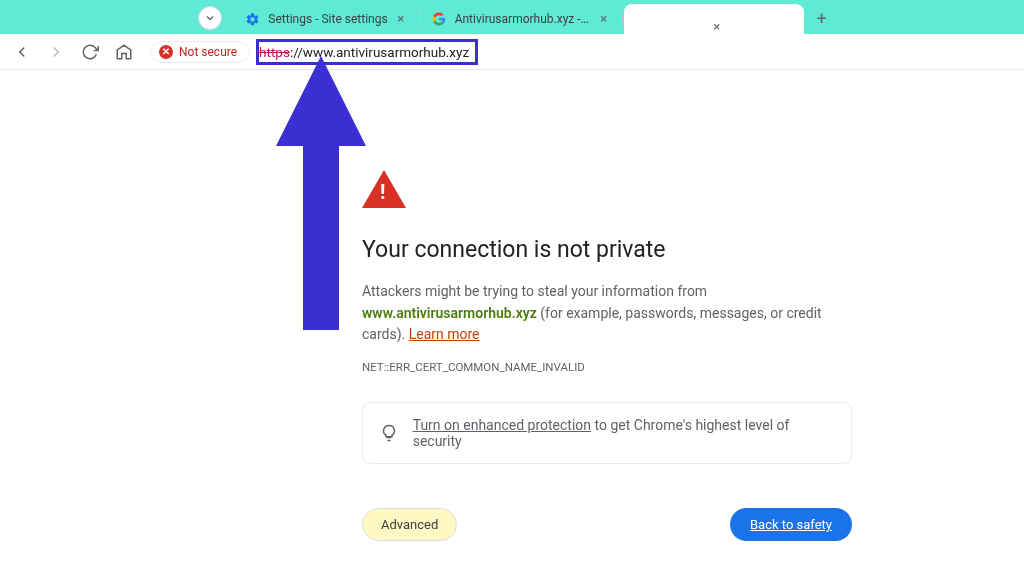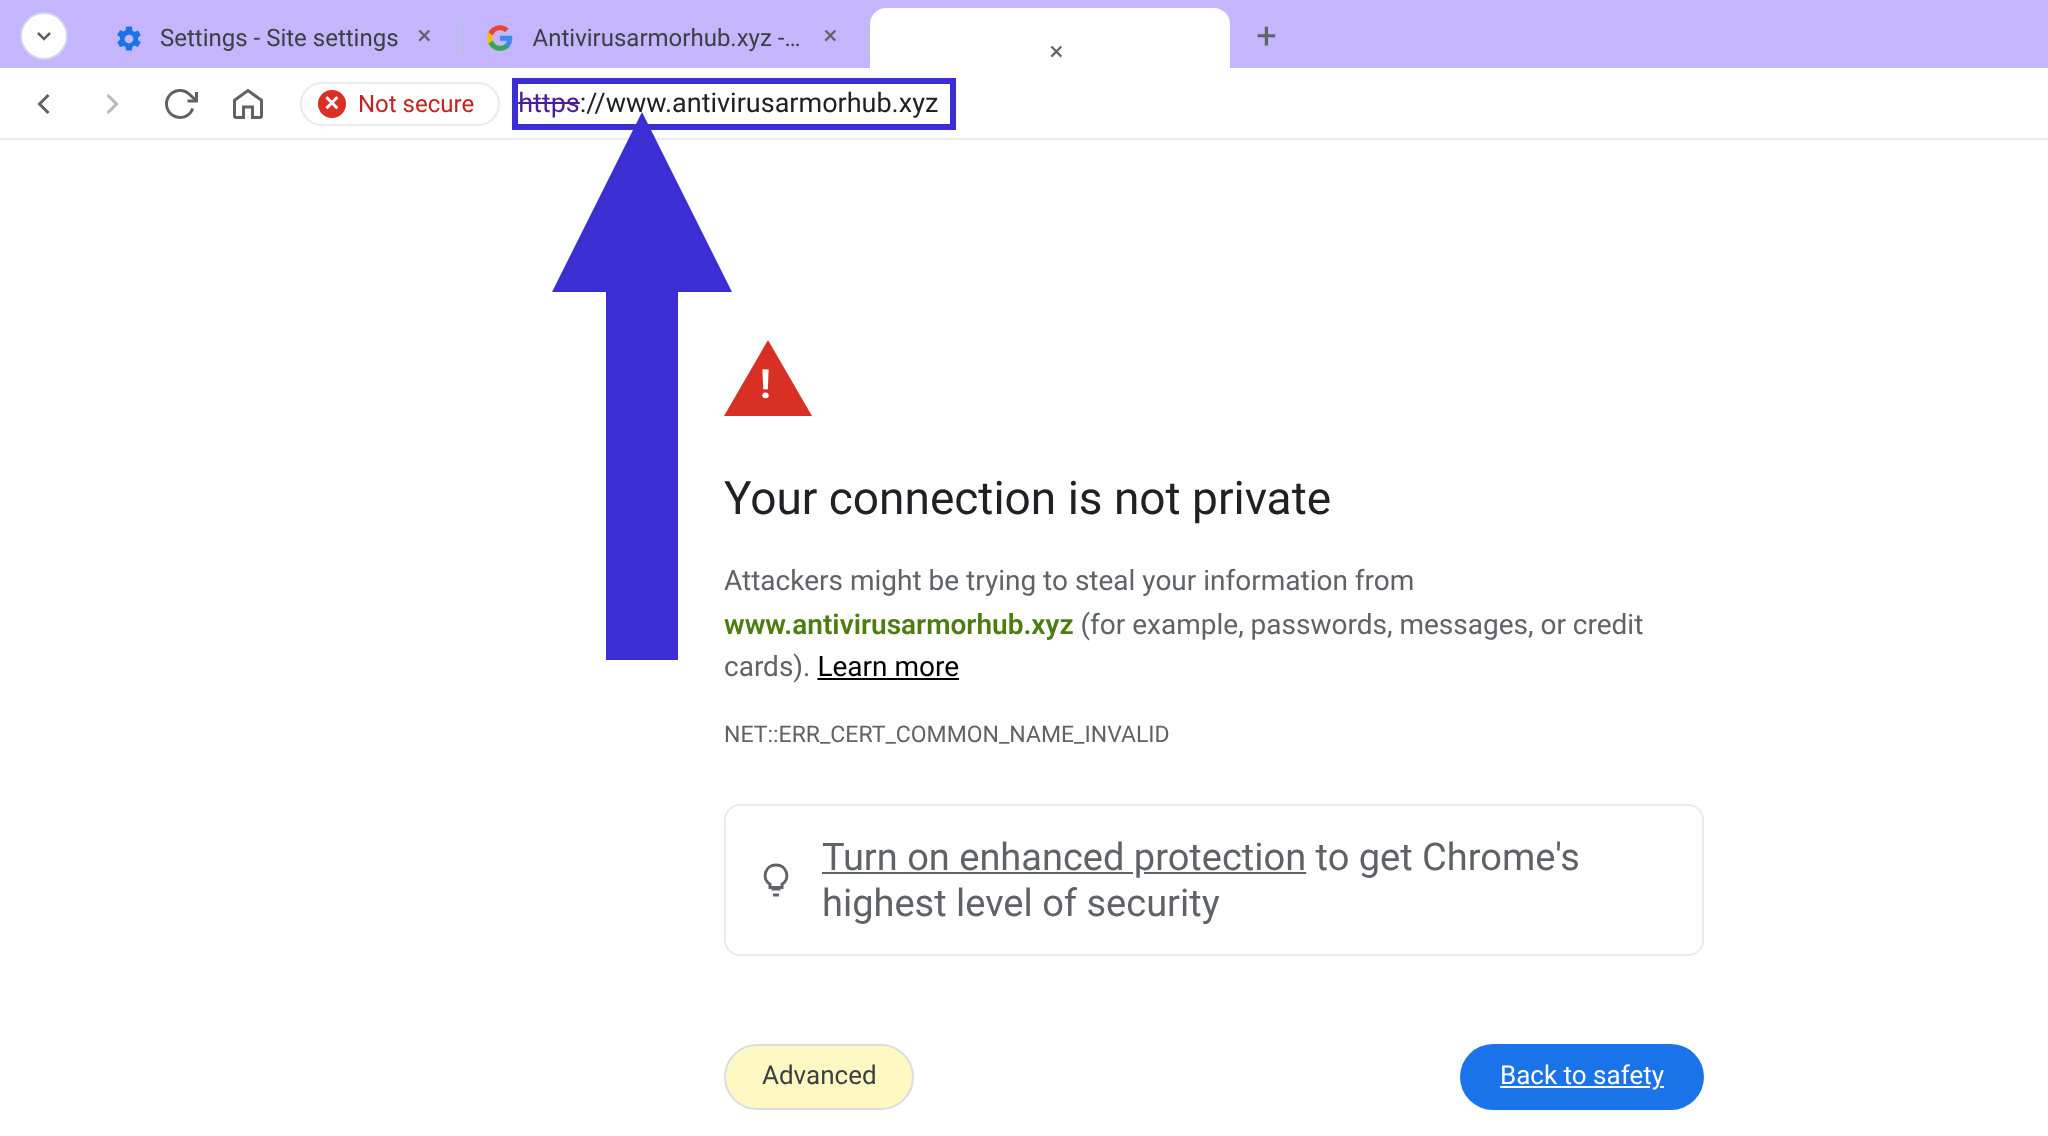--- a/index.html
+++ b/index.html
@@ -1,52 +1,52 @@
 <!DOCTYPE html>
 <html><head>
 <meta charset="utf-8">
 <style>
   * { margin: 0; padding: 0; box-sizing: border-box; font-family: -apple-system, BlinkMacSystemFont, "Segoe UI", Roboto, sans-serif; }
   body { width: 1024px; height: 568px; background: #fff; overflow: hidden; position: relative; }
 
-  .tab-strip { height: 34px; background: #c4b5fd; display: flex; align-items: flex-end; padding-left: 6px; }
+  .tab-strip { height: 34px; background: #5eead4; display: flex; align-items: flex-end; padding-left: 6px; justify-content: center; }
   .tab-controls { display:flex; align-items:center; padding: 0 6px 4px 4px; }
   .chevron-btn { width:24px; height:24px; border-radius:50%; background:#fff; display:flex; align-items:center; justify-content:center; margin-right:6px; border:1px solid #c9d5ea; }
   .tab { height: 30px; display: flex; align-items: center; padding: 0 10px; font-size: 12px; color: #3c4043; border-radius: 8px 8px 0 0; position: relative; min-width: 180px; max-width: 200px; }
   .tab.active { background: #fff; flex-direction: column; }
   .tab.inactive { background: transparent; }
   .tab-favicon { width: 16px; height: 16px; margin-right: 8px; display:flex; align-items:center; justify-content:center; font-size:12px; }
   .tab-title { flex: 1; white-space: nowrap; overflow: hidden; text-overflow: ellipsis; }
   .tab-close { width: 14px; height: 14px; margin-left: 6px; color:#5f6368; font-size:13px; line-height:14px; text-align:center; }
   .tab-sep { width:1px; height:18px; background:#b8c6e0; margin: 0 1px 6px 1px; }
   .newtab { width:28px; height:28px; display:flex; align-items:center; justify-content:center; color:#5f6368; font-size:18px; margin-bottom:2px; margin-left:4px; }
 
   .toolbar { height: 36px; background:#fff; border-bottom:1px solid #e8eaed; display:flex; align-items:center; padding: 0 8px; gap:6px; }
   .nav-btn { width:28px; height:28px; display:flex; align-items:center; justify-content:center; color:#5f6368; border-radius:50%; }
   .nav-btn svg { width:18px; height:18px; }
   .addr-wrap { flex:1; display:flex; align-items:center; height:30px; margin-left:6px; }
   .security-chip { display:flex; align-items:center; gap:6px; background:#fff; border:1px solid #e8eaed; border-radius:15px; padding:3px 12px 3px 8px; font-size:12px; color:#c5221f; margin-right:6px; }
   .security-chip .dot { width:14px; height:14px; border-radius:50%; background:#d93025; color:#fff; font-size:10px; display:flex; align-items:center; justify-content:center; font-weight:bold; }
   .url-field { flex:1; font-size:13.5px; color:#202124; display:flex; align-items:center; }
-  .url-proto { color:#4c1d95; text-decoration: line-through; }
+  .url-proto { color:#be185d; text-decoration: line-through; }
   .url-rest { color:#202124; }
   .url-highlight-box { border:3px solid #3b2fd3; padding: 2px 6px 2px 0; display:inline-flex; align-items:center; }
 
   .arrow-annotation { position:absolute; left:276px; top:56px; width:90px; height:274px; pointer-events:none; }
 
   .error-page { position:absolute; left:362px; top:170px; width:490px; }
   .warn-icon { width:0; height:0; border-left:22px solid transparent; border-right:22px solid transparent; border-bottom:38px solid #d93025; position:relative; margin-bottom:28px; }
   .warn-icon::after { content:"!"; position:absolute; left:-4px; top:10px; color:#fff; font-weight:bold; font-size:20px; }
   .err-heading { font-size:23px; color:#202124; font-weight:400; margin-bottom:18px; }
   .err-body { font-size:14px; color:#5f6368; line-height:1.55; margin-bottom:14px; }
   .err-body b { color:#4d7c0f; font-weight:600; }
-  .err-body a { color:#000000; text-decoration:underline;margin-top:20px; }
+  .err-body a { color:#c2410c; text-decoration:underline;margin-top:20px; }
   .err-code { font-size:11.5px; color:#5f6368; margin-bottom:28px; }
 
-  .tip-box { border:1px solid #e8eaed; border-radius:8px; padding:14px 16px; display:flex; align-items:center; gap:14px; font-size:19px; color:#5f6368; margin-bottom:44px; }
+  .tip-box { border:1px solid #e8eaed; border-radius:8px; padding:14px 16px; display:flex; align-items:center; gap:14px; font-size:14px; color:#5f6368; margin-bottom:44px; }
   .tip-box .bulb { width:20px; height:20px; display:flex; align-items:center; justify-content:center; }
   .tip-link { text-decoration:underline; color:#5f6368; }
 
   .btn-row { display:flex; justify-content:space-between; align-items:center; }
   .btn-adv { border:1px solid #dadce0; background:#fef9c3; color:#3c4043; font-size:13px; padding:8px 18px; border-radius:18px; }
   .btn-safe { background:#1a73e8; color:#fff; font-size:13px; padding:9px 20px; border-radius:18px; border:none;text-decoration:underline; }
 
   .g-favicon { font-weight:bold; font-size:12px; }
 </style>
 </head>

